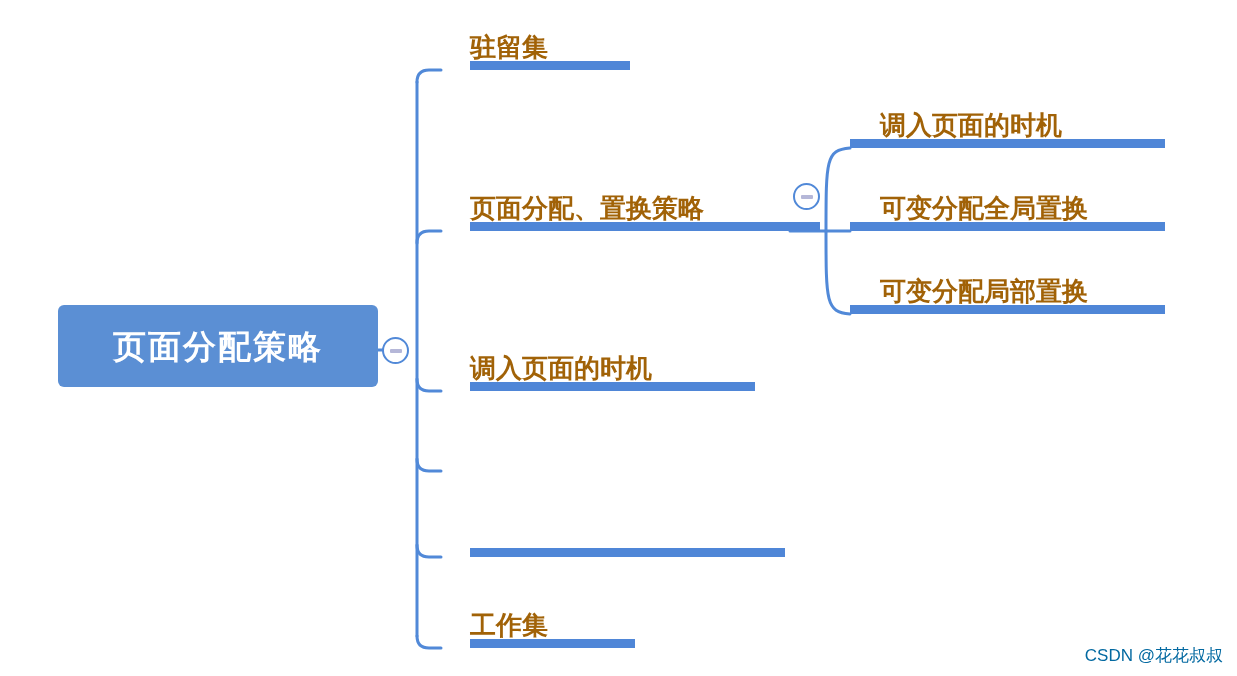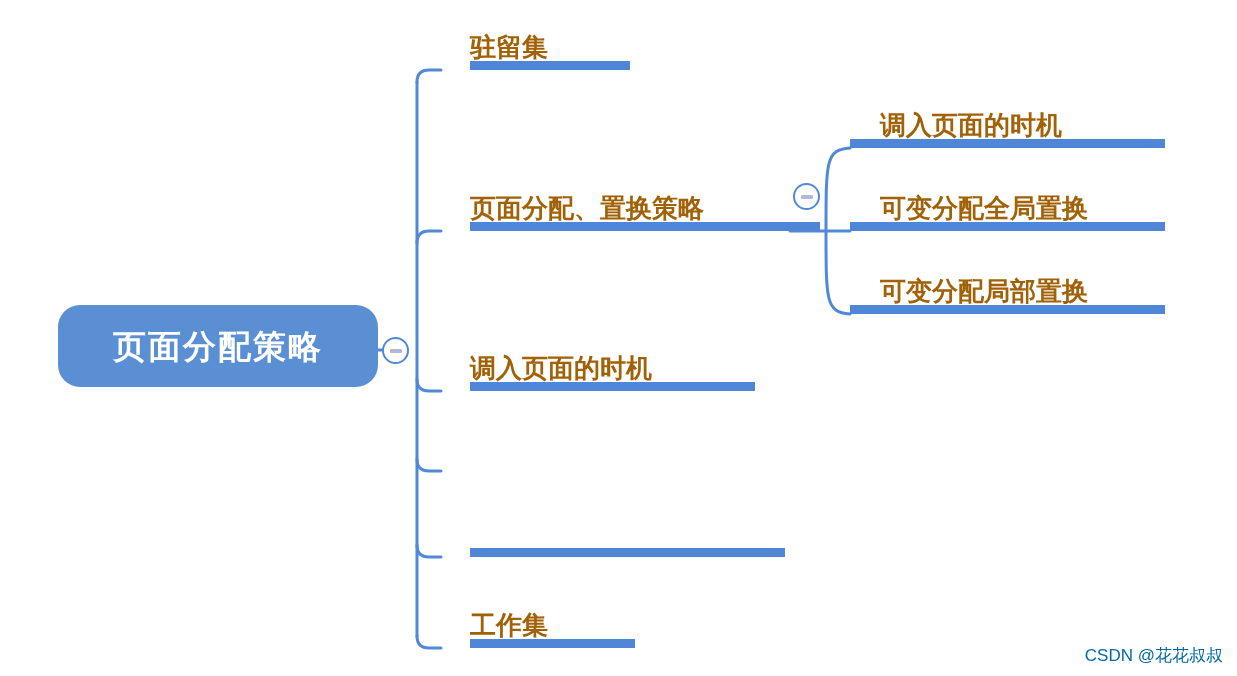--- a/index.html
+++ b/index.html
@@ -27,21 +27,21 @@
   }
 
   
   .root-node {
     position: absolute;
     left: 58px;
     top: 305px;
     width: 320px;
     height: 82px;
     background: #5b8fd4;
-    border-radius: 22px;
+    border-radius: 6px;
     display: flex;
     align-items: center;
     justify-content: center;
     box-sizing: border-box;
   }
   .root-label {
     color: #ffffff;
     font-size: 33px;
     font-weight: bold;
     letter-spacing: 2px;

